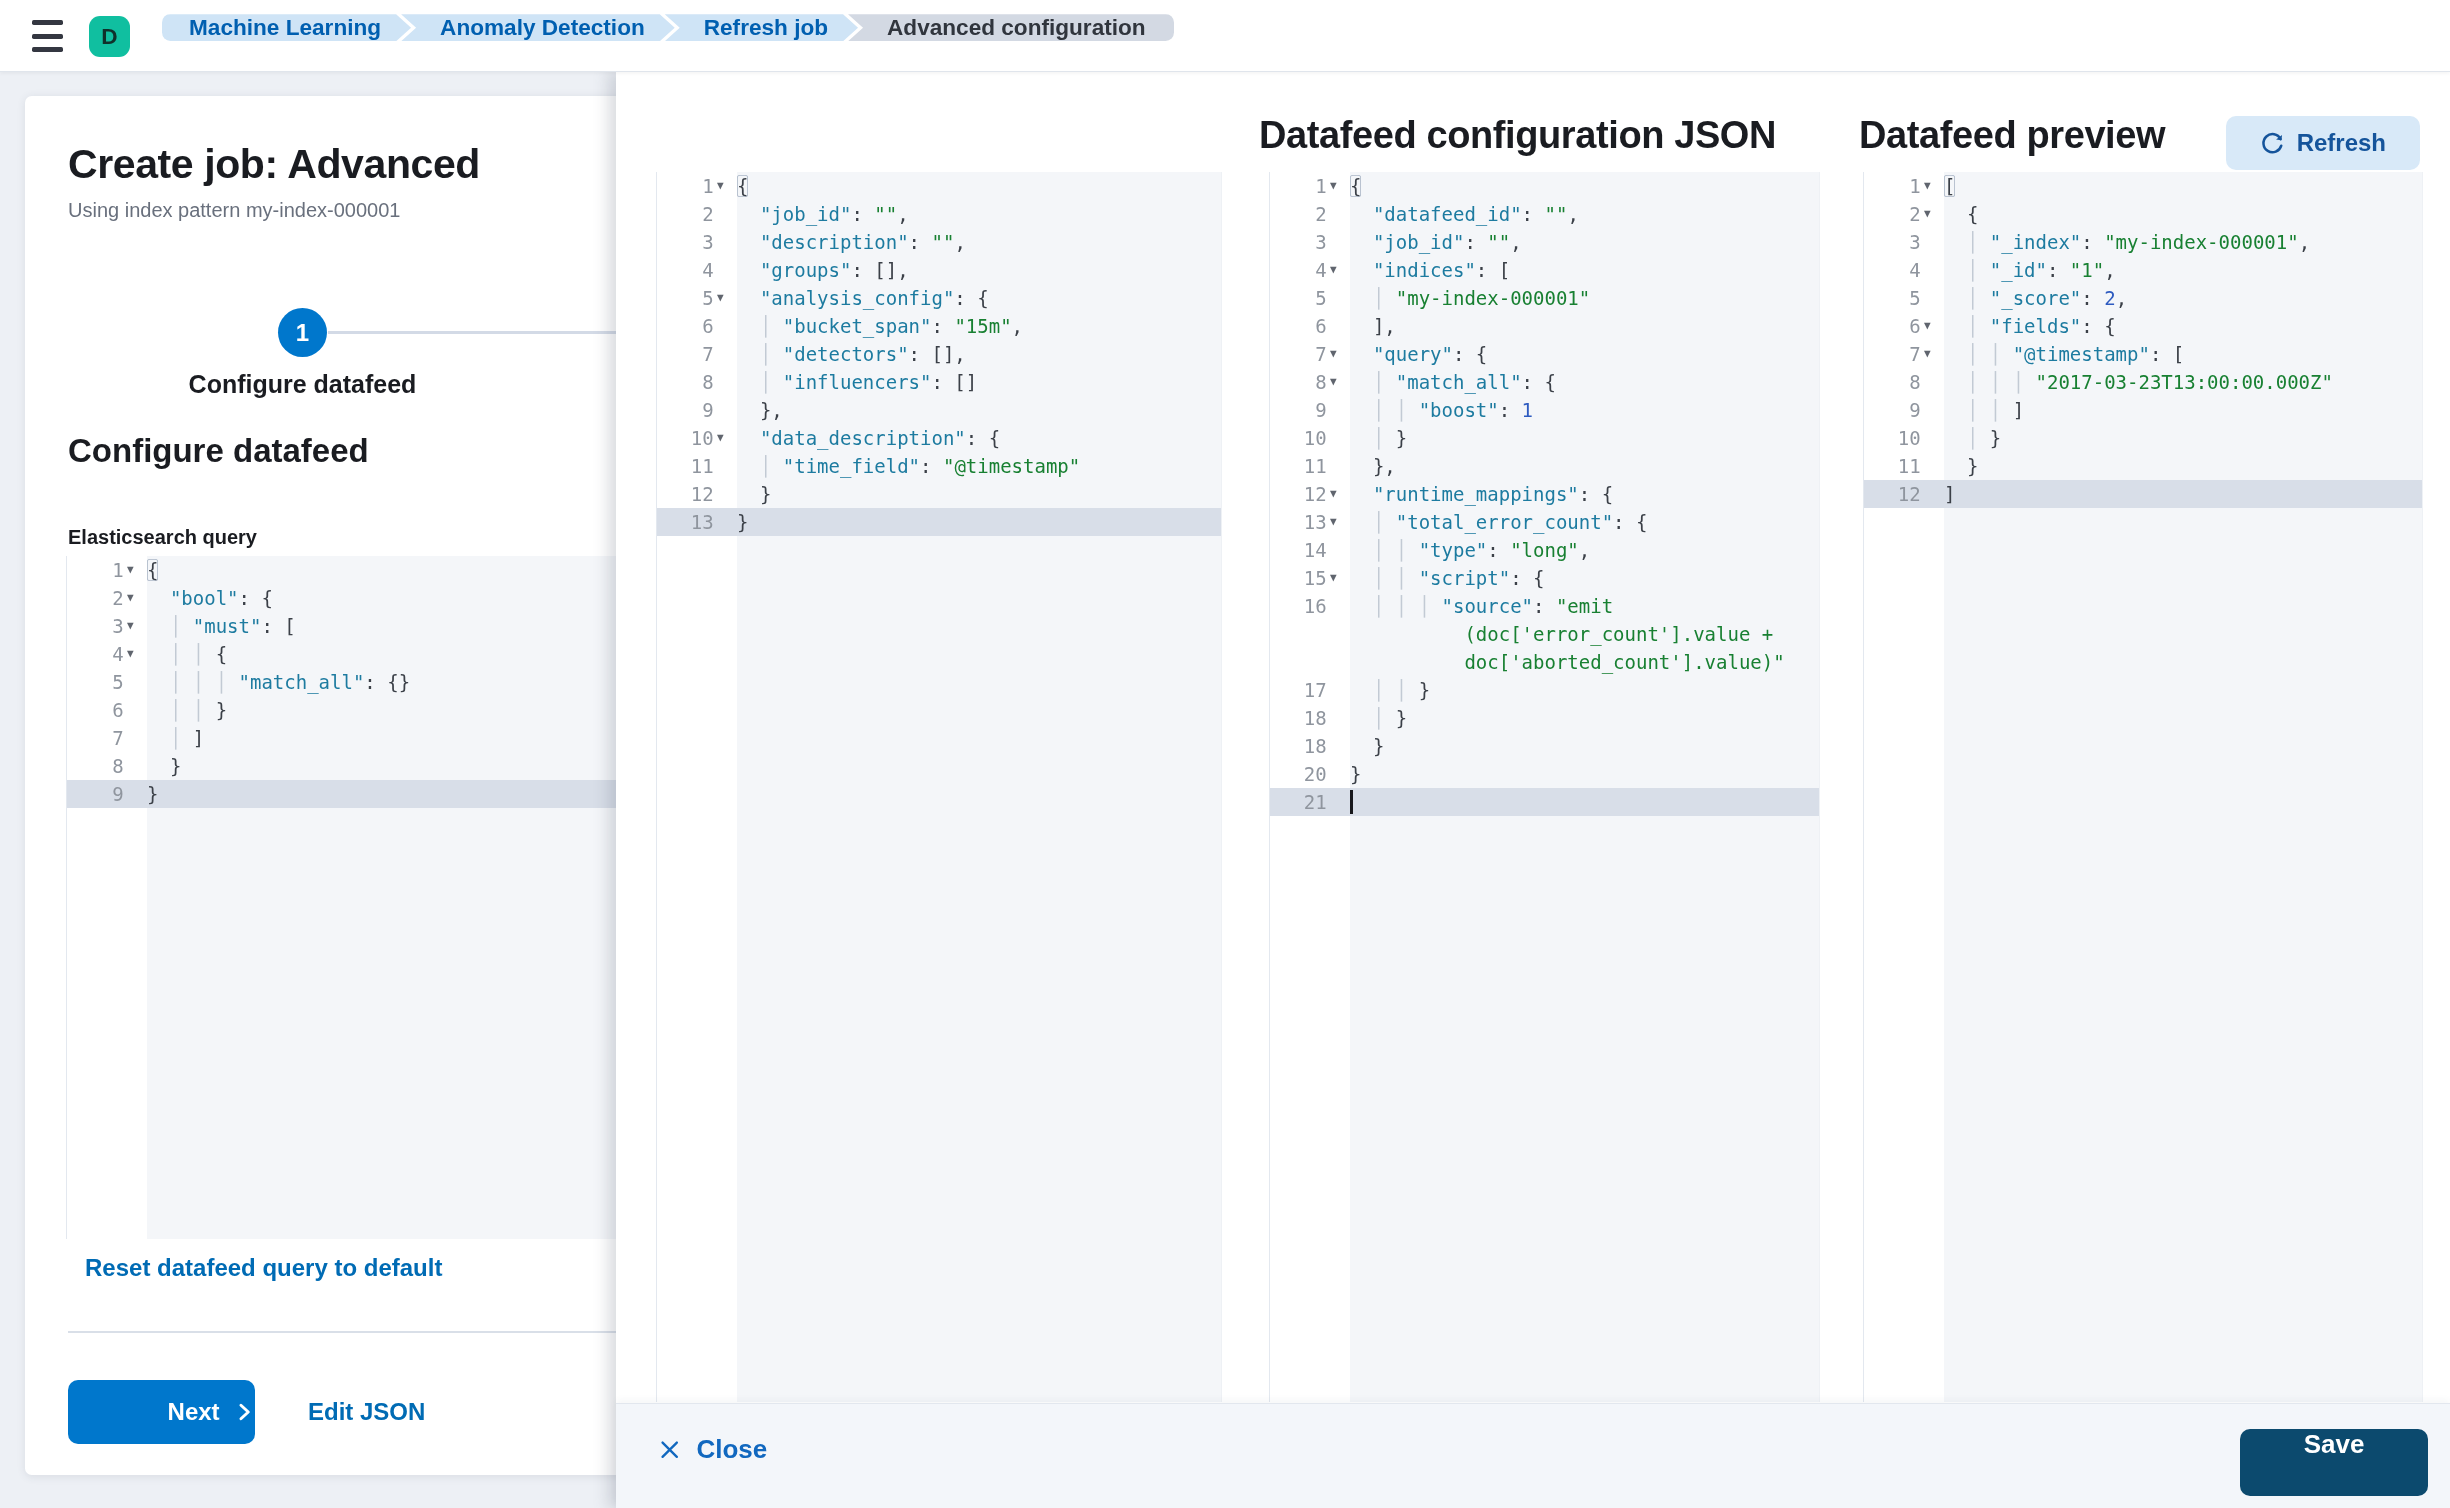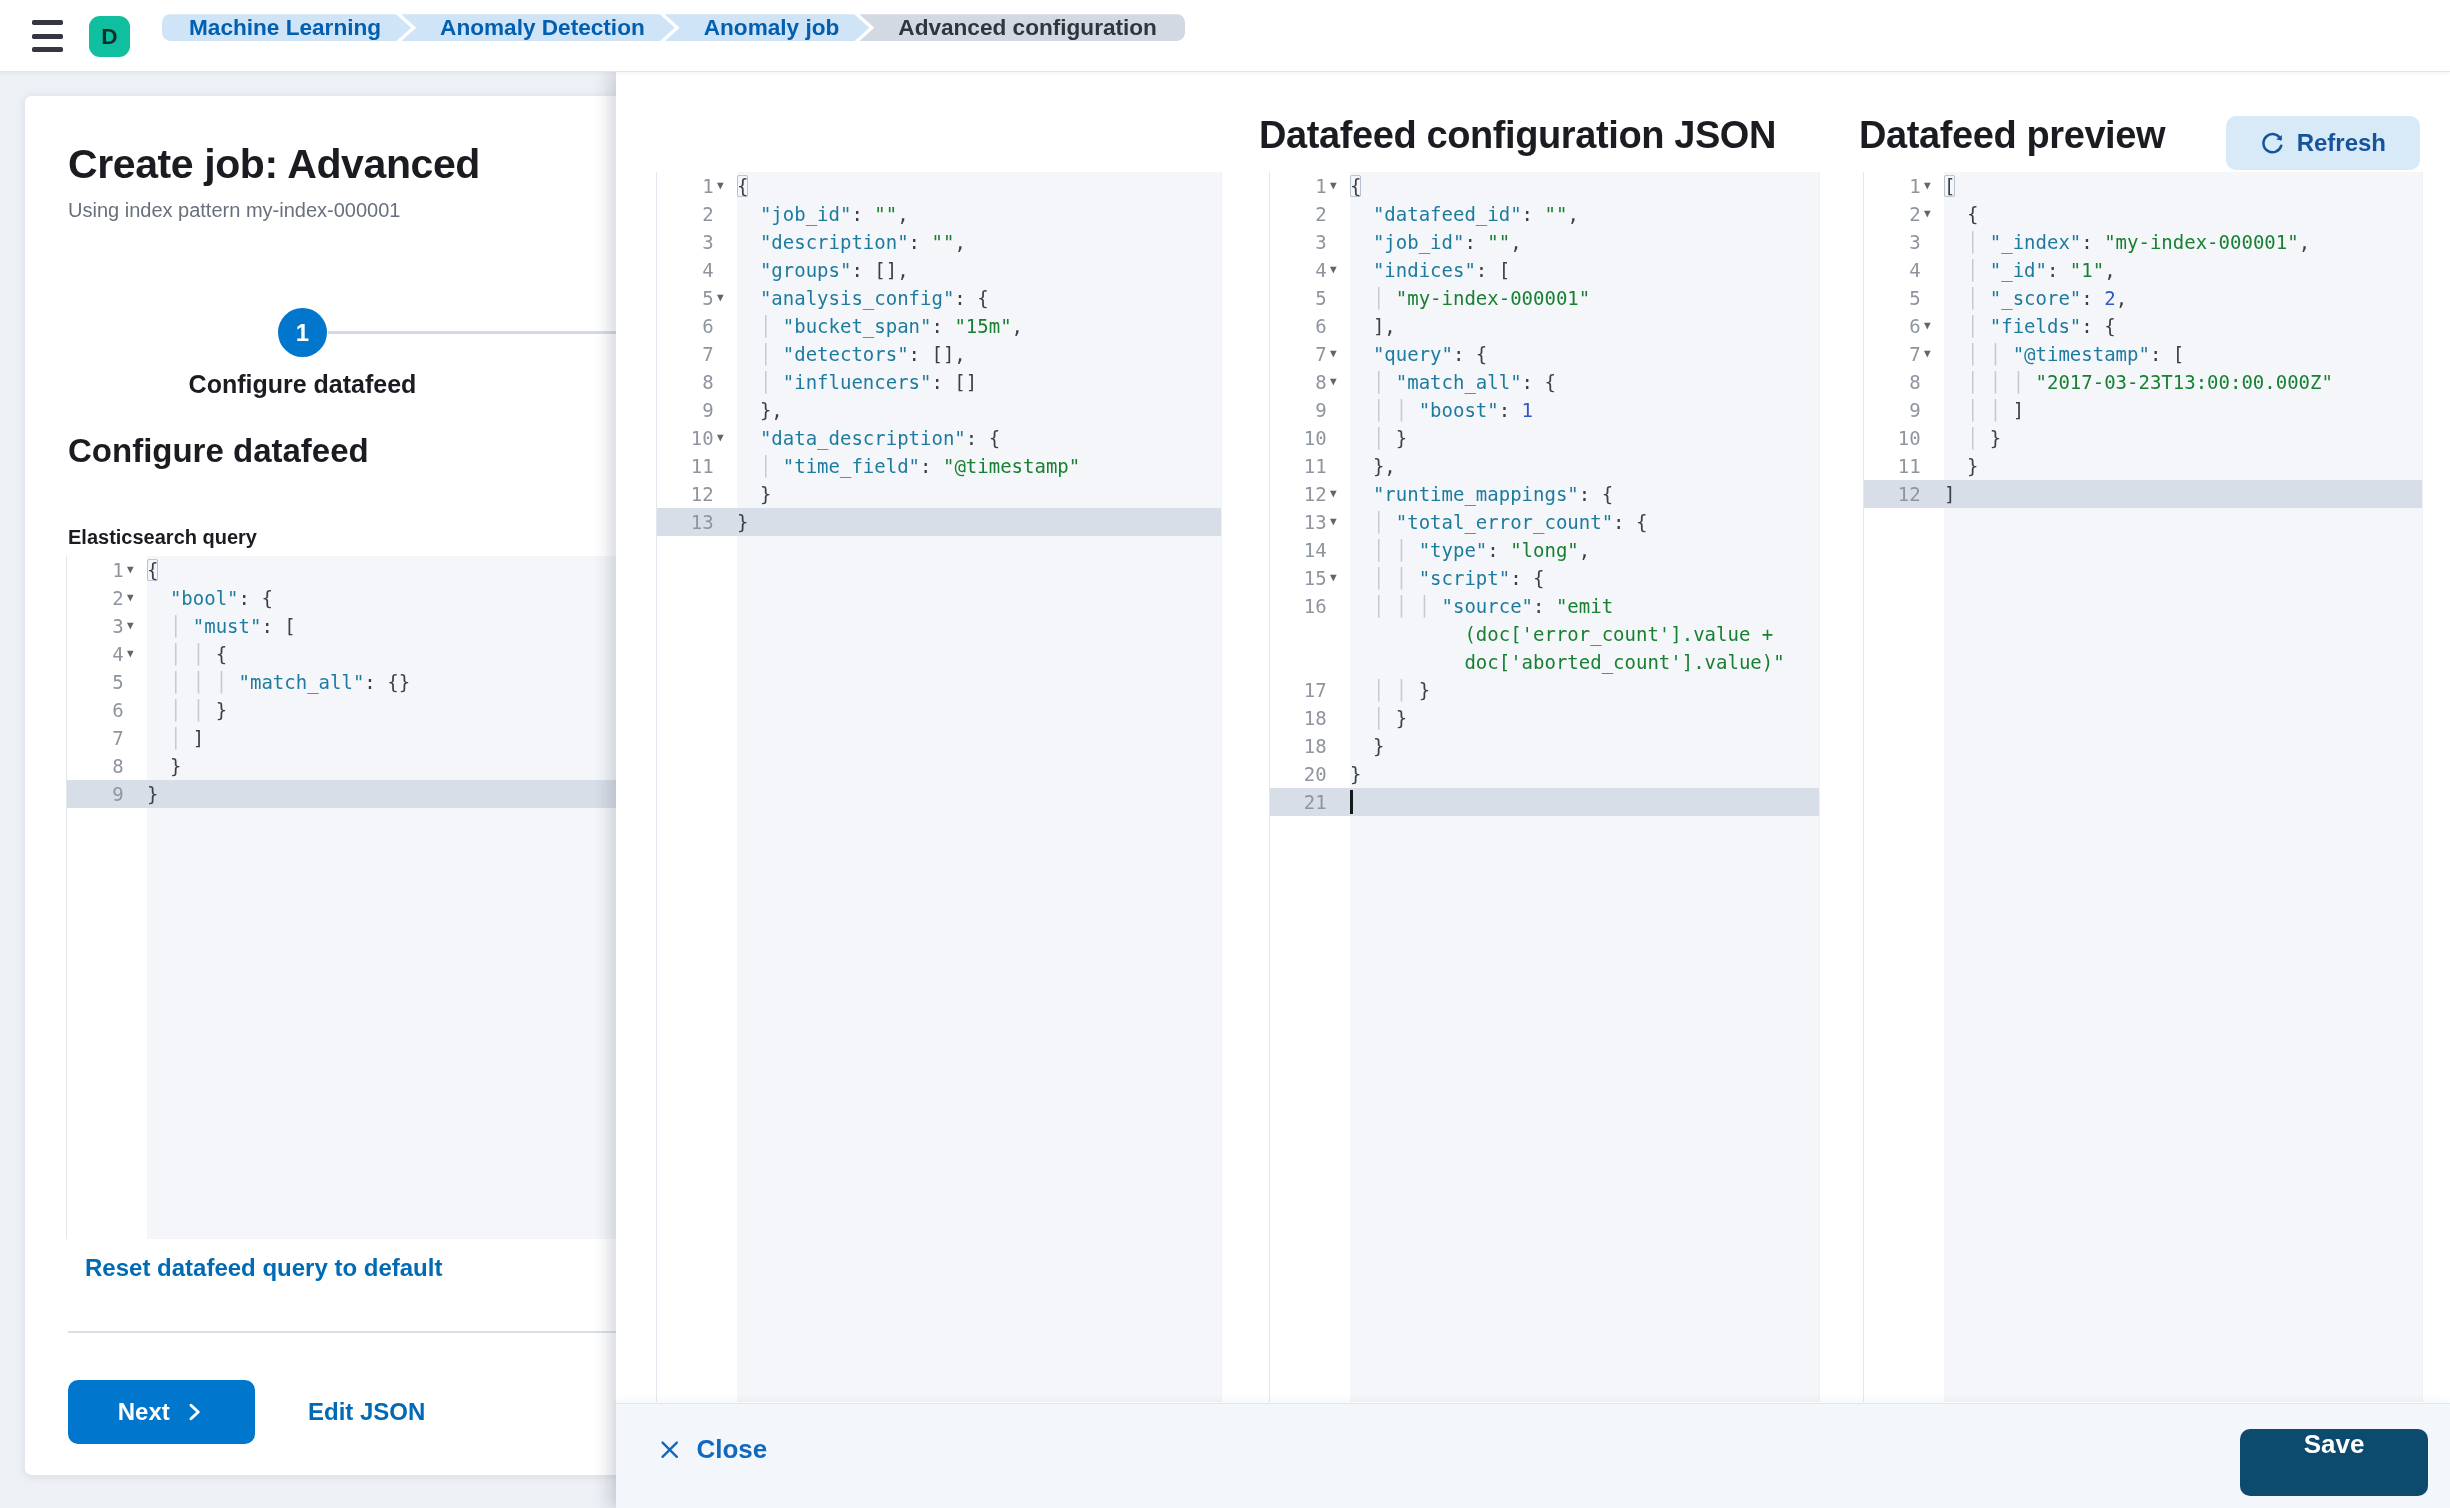--- a/index.html
+++ b/index.html
@@ -22,21 +22,21 @@
   .card{position:absolute;left:25px;top:96px;width:620px;height:1379px;background:#fff;border-radius:6.7px;box-shadow:0 1.7px 8.4px rgba(50,60,80,.10);z-index:10;}
   .page-title{position:absolute;left:68px;top:141px;font-size:41px;font-weight:700;color:#1a1c21;letter-spacing:-0.4px;z-index:11;}
   .page-sub{position:absolute;left:68px;top:199px;font-size:20px;color:#69707d;z-index:11;}
   .step-circle{position:absolute;left:278px;top:308px;width:49px;height:49px;border-radius:50%;background:#0077cc;color:#fff;font-size:24px;font-weight:700;display:flex;align-items:center;justify-content:center;z-index:12;}
   .step-line{position:absolute;left:328px;top:331px;width:291px;height:2.5px;background:#d3dae6;z-index:11;}
   .step-label{position:absolute;left:135px;top:370px;width:335px;text-align:center;font-size:25px;font-weight:700;color:#1a1c21;z-index:11;}
   .section-h{position:absolute;left:68px;top:432px;font-size:33px;font-weight:700;color:#1a1c21;z-index:11;}
   .query-label{position:absolute;left:68px;top:526px;font-size:20px;font-weight:700;color:#1a1c21;z-index:11;}
   .reset-link{position:absolute;left:85px;top:1254px;font-size:24px;font-weight:600;color:#006bb4;cursor:pointer;z-index:11;}
   .hr{position:absolute;left:68px;top:1331px;width:552px;height:1.7px;background:#d9dfe8;z-index:11;}
-  .next-btn{position:absolute;left:68px;top:1380px;width:187px;height:64px;border-radius:10px;background:#0077cc;display:flex;align-items:center;justify-content:center;gap:13.4px;color:#fff;font-size:24px;font-weight:700;cursor:pointer;z-index:11;}
+  .next-btn{position:absolute;left:68px;top:1380px;width:187px;height:64px;border-radius:10px;background:#0077cc;display:flex;align-items:center;justify-content:flex-end;gap:13.4px;color:#fff;font-size:24px;font-weight:700;cursor:pointer;z-index:11;}
   .edit-json{position:absolute;left:308px;top:1398px;font-size:24px;font-weight:600;color:#006bb4;cursor:pointer;z-index:11;}
 
   
   .flyout{position:absolute;left:616px;top:71px;width:1834px;height:1438px;background:#fff;box-shadow:-8.4px 0 15px rgba(80,90,110,.22);z-index:20;}
   .col-title{position:absolute;top:114px;font-size:38px;font-weight:700;color:#1a1c21;letter-spacing:-0.4px;z-index:21;}
   #job-title{left:661px;} #df-title{left:1259px;} #pv-title{left:1859px;}
   .refresh-btn{position:absolute;left:2226px;top:116px;width:194px;height:54px;border-radius:10px;background:#d8e9f8;display:flex;align-items:center;justify-content:center;gap:11.7px;color:#15549b;font-size:24px;font-weight:700;cursor:pointer;z-index:21;}
 
   
   .editor{position:absolute;z-index:21;background:linear-gradient(to right,#ffffff 80px,#f4f6f9 80px);border-left:0.8px solid #e3e8ef;border-right:0.8px solid #eef1f5;
@@ -68,21 +68,21 @@
   <div class="header">
     <div class="hamburger">
         <i></i>
         <i></i>
         <i></i>
       </div>
     <div class="avatar">D</div>
     <nav class="crumbs" id="crumbs">
         <div class="chip link first">Machine Learning</div>
         <div class="chip link">Anomaly Detection</div>
-        <div class="chip link">Anomaly job</div>
+        <div class="chip link">Refresh job</div>
         <div class="chip current last">Advanced configuration</div>
       </nav>
   </div>
 
   <div class="card"></div>
   <div class="page-title">Create job: Advanced</div>
   <div class="page-sub">Using index pattern my-index-000001</div>
   <div class="step-circle">1</div>
   <div class="step-line"></div>
   <div class="step-label">Configure datafeed</div>

